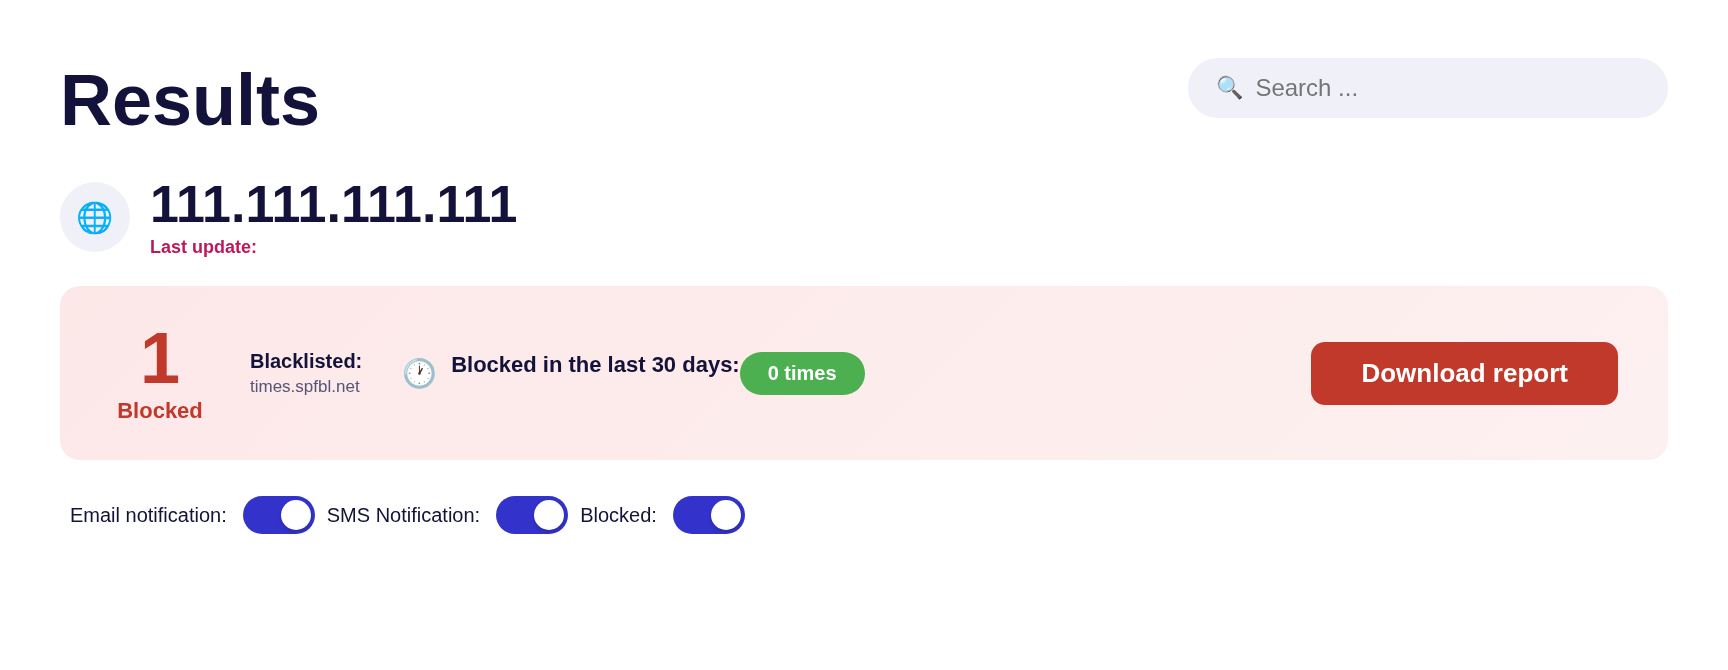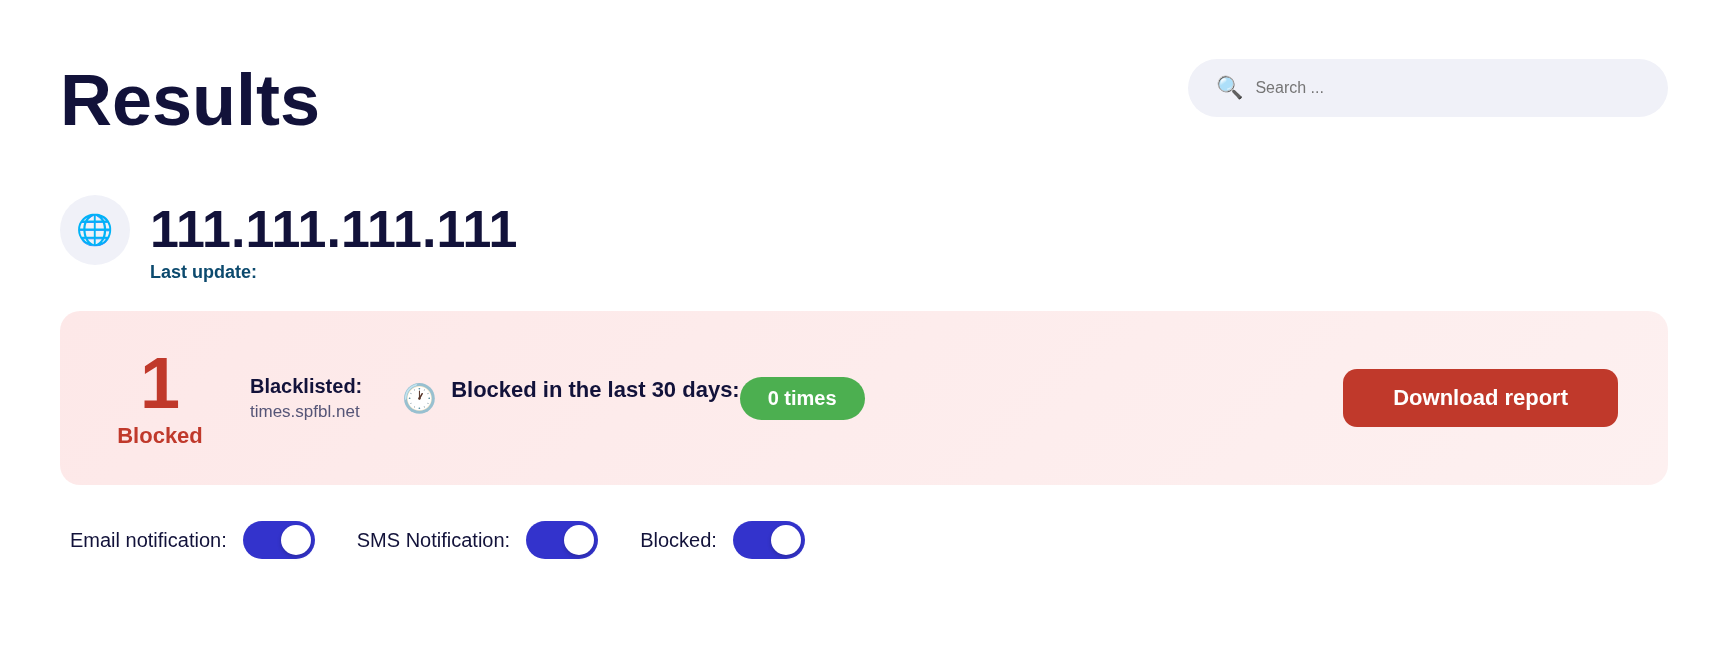--- a/index.html
+++ b/index.html
@@ -44,21 +44,21 @@
     }
 
     .search-icon-wrap {
       color: #8888aa;
       font-size: 22px;
     }
 
     .search-input {
       border: none;
       background: transparent;
-      font-size: 16px;
+      font-size: 24px;
       color: #701a75;
       outline: none;
       width: 100%;
     }
 
     
     .ip-info-row {
       display: flex;
       align-items: center;
       gap: 20px;
@@ -74,34 +74,33 @@
       align-items: center;
       justify-content: center;
       font-size: 30px;
       color: #1a1a4e;
       flex-shrink: 0;
     }
 
     .ip-text-block {
       display: flex;
       flex-direction: column;
-      margin-top: 25px;
     }
 
     .ip-address {
       font-size: 52px;
       font-weight: 800;
       color: #12123a;
       line-height: 1.1;
     }
 
     .last-update-label {
       font-size: 18px;
       font-weight: 700;
-      color: #0c4a6e;
+      color: #be185d;
       margin-top: 4px;
     }
 
     
     .result-card {
       background: linear-gradient(135deg, #fde8e8 0%, #fdf0f0 100%);
       border-radius: 20px;
       padding: 36px 50px;
       display: flex;
       align-items: center;
@@ -182,32 +181,32 @@
       flex-direction: row;
       align-items: flex-start;
     }
 
     .download-btn {
       background: #c0392b;
       color: #ffffff;
       border: none;
       border-radius: 14px;
       padding: 16px 50px;
-      font-size: 22px;
+      font-size: 26px;
       font-weight: 800;
       cursor: pointer;
       white-space: nowrap;
       margin-left: auto;
     }
 
     
     .notification-row {
       display: flex;
       align-items: center;
-      gap: 42px;
+      gap: 12px;
       padding: 0 10px;
     }
 
     .notif-item {
       display: flex;
       align-items: center;
       gap: 16px;
     }
 
     .notif-label {

